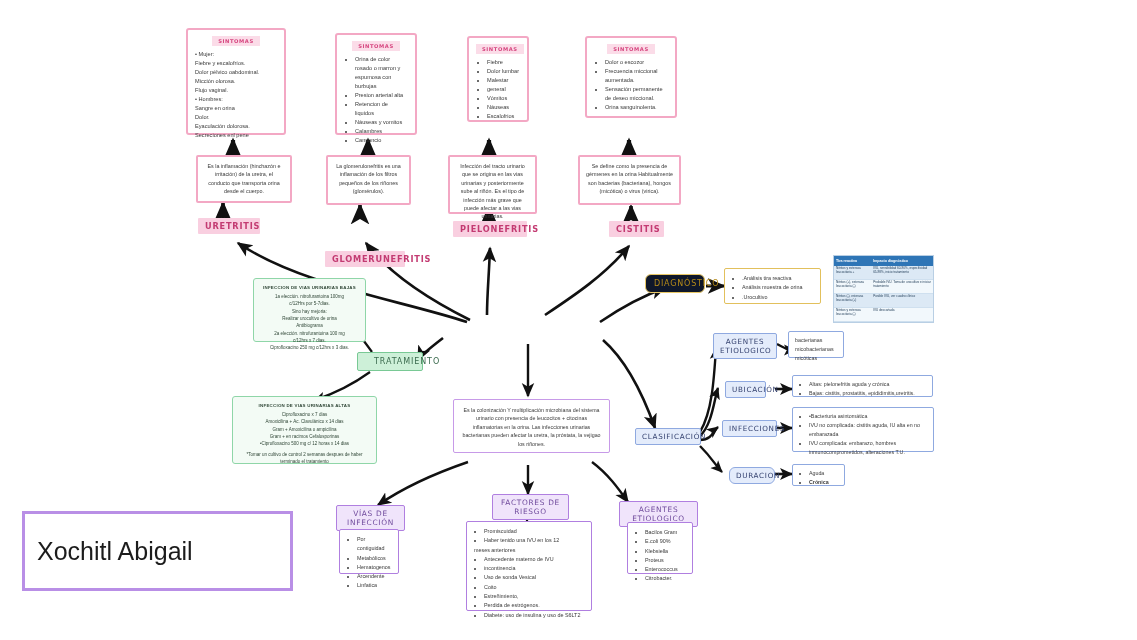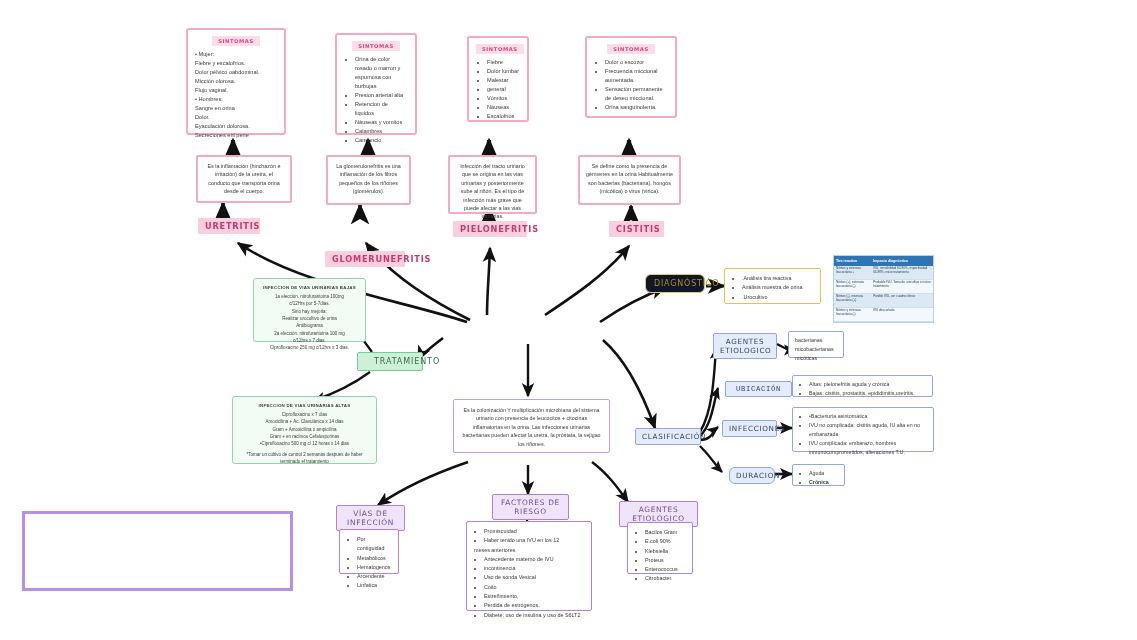--- a/index.html
+++ b/index.html
@@ -265,21 +265,21 @@
 
   <div class="node pill-blue" style="left:635px;top:428px;width:66px;">CLASIFICACIÓN</div>
 
   <div class="node pill-blue" style="left:713px;top:333px;width:64px;">AGENTES ETIOLOGICO</div>
   <div class="node blue-box" style="left:788px;top:331px;width:56px;height:27px;">
     <div class="plain">bacterianas</div>
     <div class="plain">micobacterianas</div>
     <div class="plain"> micóticas</div>
   </div>
 
-  <div class="node pill-blue" style="left:725px;top:381px;width:67px;font-family:Liberation Mono, monospace;">UBICACIÓN</div>
+  <div class="node pill-blue" style="left:725px;top:381px;width:41px;">UBICACIÓN</div>
   <div class="node blue-box" style="left:792px;top:375px;width:141px;height:22px;">
     <ul>
       <li>Altas: pielonefritis aguda y crónica</li>
       <li>Bajas: cistitis, prostatitis, epididimitis,uretritis.</li>
     </ul>
   </div>
 
   <div class="node pill-blue" style="left:722px;top:420px;width:55px;">INFECCIONES</div>
   <div class="node blue-box" style="left:792px;top:407px;width:142px;height:45px;">
     <ul>
@@ -332,15 +332,16 @@
       <li>Bacilos Gram</li>
       <li>E.coli 90%</li>
       <li>Klebsiella</li>
       <li>Proteus</li>
       <li>Enterococcus</li>
       <li>Citrobacter.</li>
     </ul>
   </div>
 
   <div class="node name-box" style="left:22px;top:511px;width:271px;height:80px;">
+    <div>Xochitl Abigail</div>
   </div>
 
 </div>
 
 </body></html>

